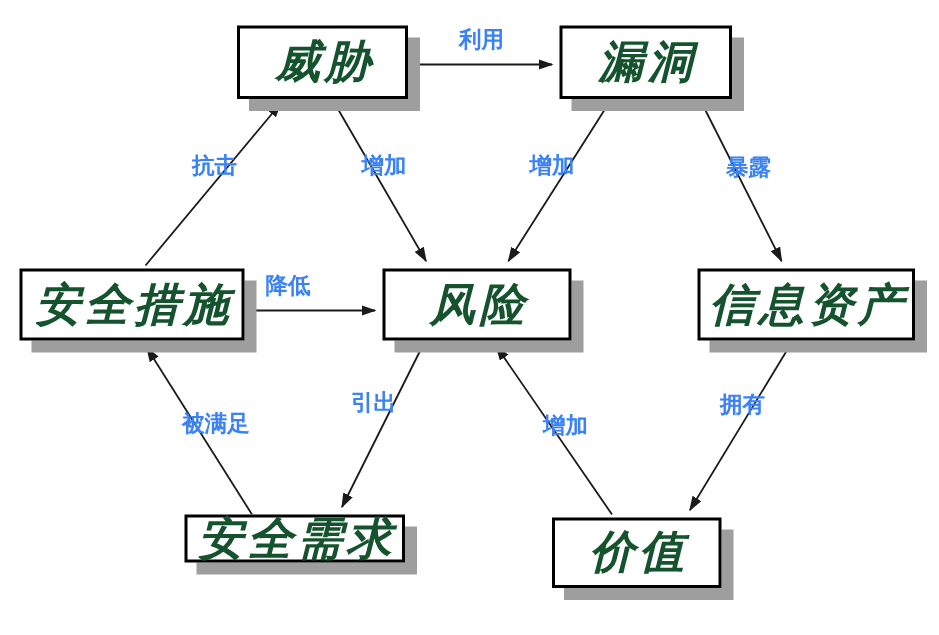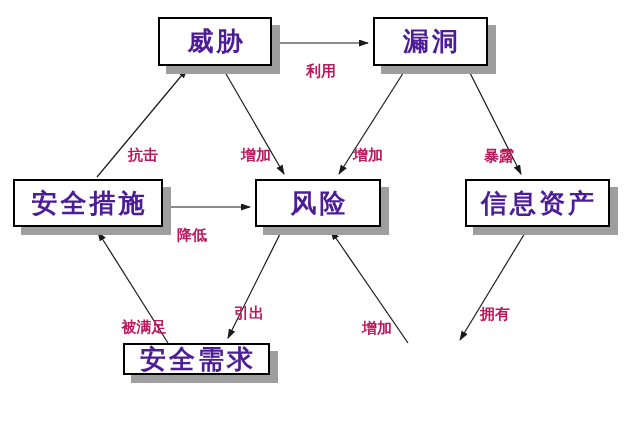--- a/index.html
+++ b/index.html
@@ -18,37 +18,37 @@
   }
   .node {
     position: absolute;
     box-sizing: border-box;
     background: #ffffff;
     border: 2px solid #000000;
     box-shadow: 8px 8px 0 #9e9e9e;
     display: flex;
     align-items: center;
     justify-content: center;
-    font-size: 26px;
+    font-size: 30px;
     font-weight: bold;
     letter-spacing: 3px;
     text-indent: 3px;
-    color: #4c1d95;
+    color: #14532d;
     z-index: 2;
+    font-style: italic;
   }
   .edge-label {
     position: absolute;
     transform: translate(-50%, -50%);
     font-size: 15px;
     font-weight: bold;
-    color: #be185d;
+    color: #3b82f6;
     white-space: nowrap;
     z-index: 3;
     line-height: 1;
-    margin-top: 44px;
   }
 </style>
 </head>
 <body>
 
 <div class="canvas">
 
   <svg class="edges-layer" width="626" height="423" viewBox="0 0 626 423" xmlns="http://www.w3.org/2000/svg">
     <defs>
       <marker id="arrow" markerWidth="10" markerHeight="8" refX="9" refY="3.5" orient="auto" markerUnits="userSpaceOnUse">
@@ -66,20 +66,21 @@
     <line x1="408" y1="343" x2="331" y2="231" stroke="#1a1a1a" stroke-width="1.2" marker-end="url(#arrow)"></line>
     <line x1="528" y1="228" x2="460" y2="340" stroke="#1a1a1a" stroke-width="1.2" marker-end="url(#arrow)"></line>
   </svg>
 
   <div class="node" style="left:158px; top:17px; width:114px; height:49px;">威胁</div>
   <div class="node" style="left:373px; top:17px; width:115px; height:49px;">漏洞</div>
   <div class="node" style="left:13px; top:179px; width:150px; height:48px;">安全措施</div>
   <div class="node" style="left:255px; top:179px; width:126px; height:48px;">风险</div>
   <div class="node" style="left:465px; top:179px; width:145px; height:48px;">信息资产</div>
   <div class="node" style="left:123px; top:343px; width:147px; height:32px;">安全需求</div>
+  <div class="node" style="left:368px; top:345px; width:113px; height:47px;">价值</div>
 
   <div class="edge-label" style="left:321px; top:27px;">利用</div>
   <div class="edge-label" style="left:143px; top:111px;">抗击</div>
   <div class="edge-label" style="left:256px; top:111px;">增加</div>
   <div class="edge-label" style="left:368px; top:111px;">增加</div>
   <div class="edge-label" style="left:499px; top:112px;">暴露</div>
   <div class="edge-label" style="left:192px; top:191px;">降低</div>
   <div class="edge-label" style="left:144px; top:283px;">被满足</div>
   <div class="edge-label" style="left:249px; top:269px;">引出</div>
   <div class="edge-label" style="left:377px; top:284px;">增加</div>

